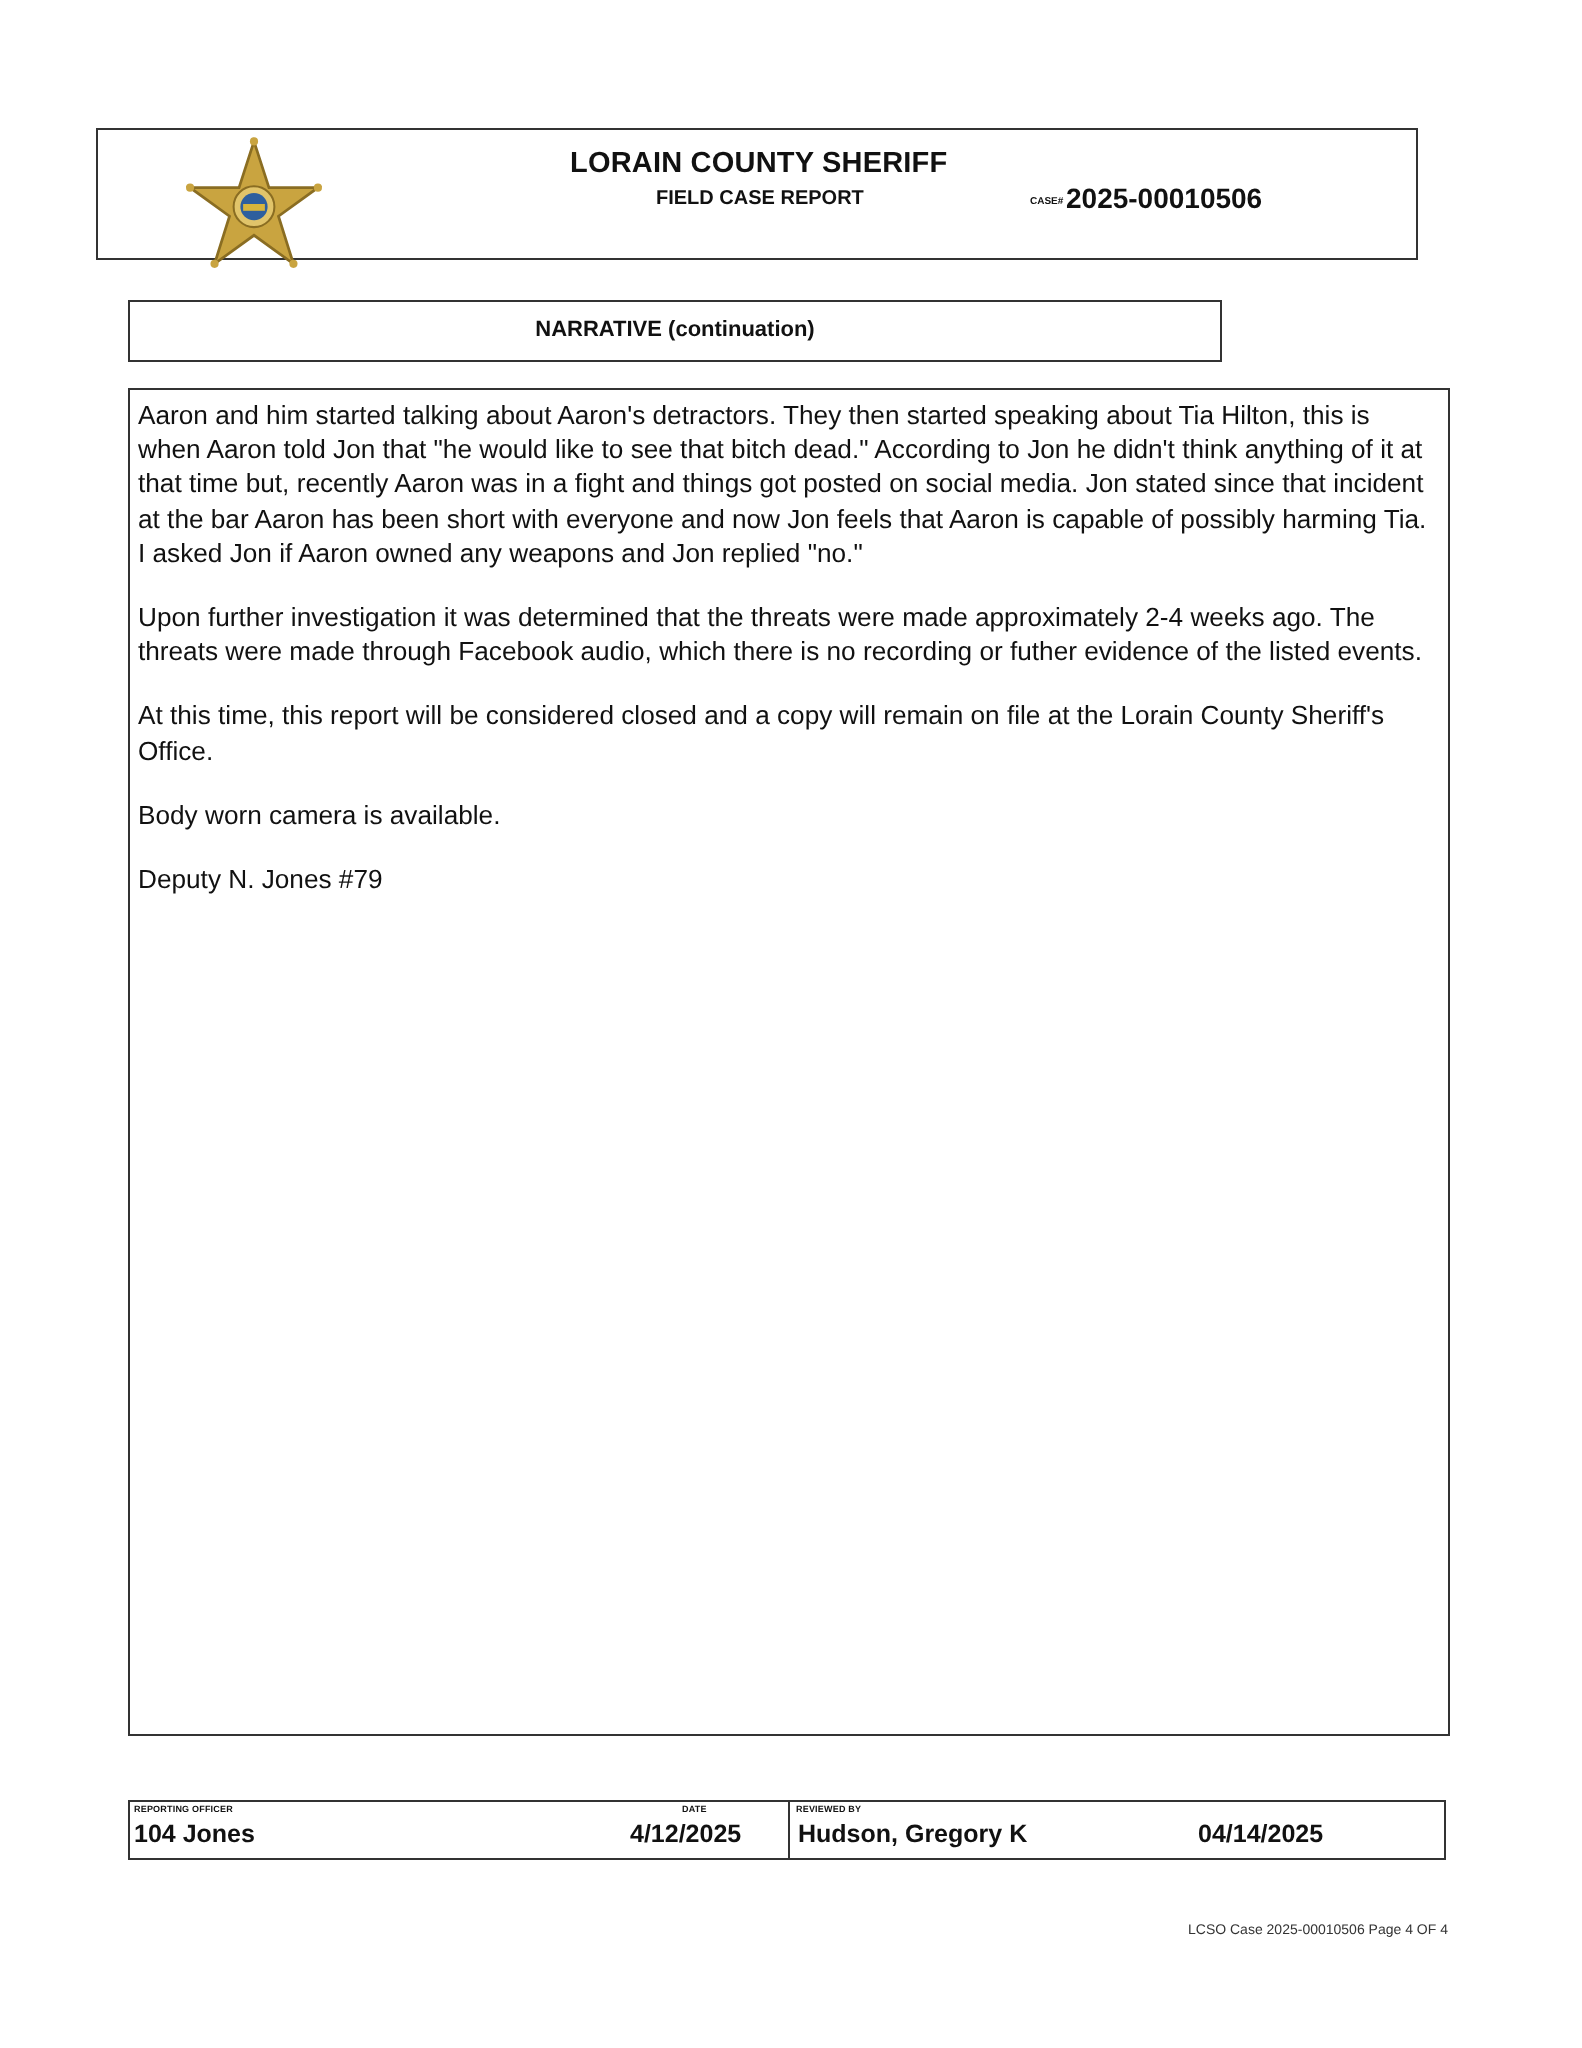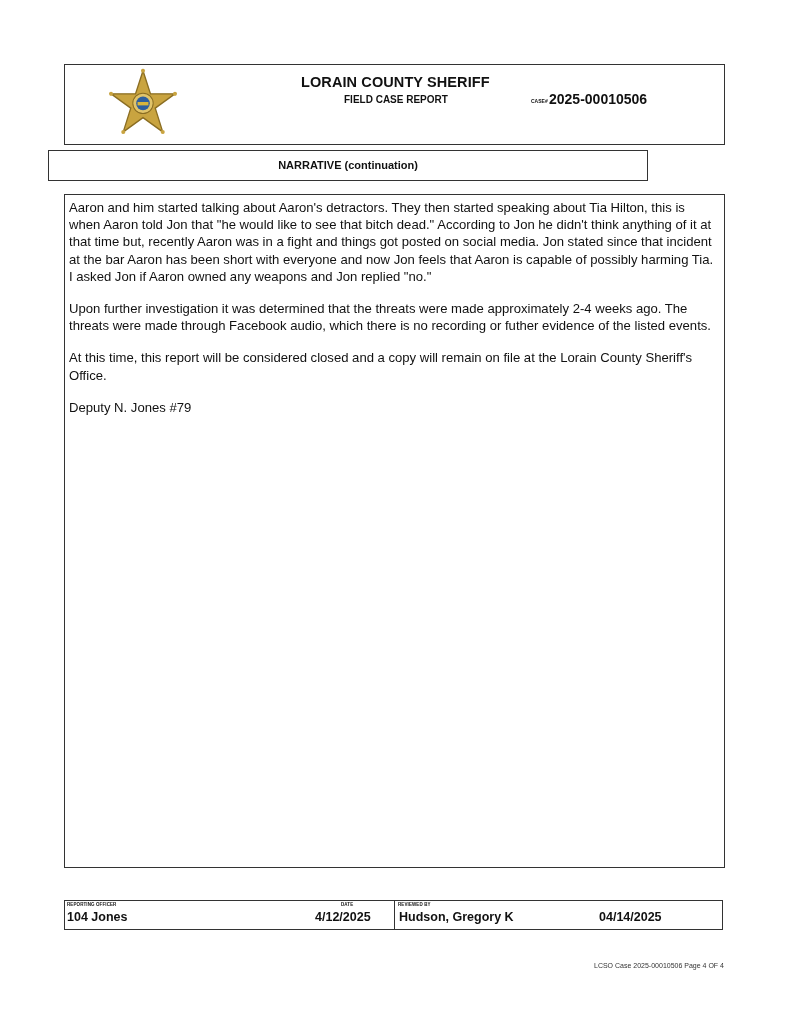--- a/index.html
+++ b/index.html
@@ -1,28 +1,28 @@
 <!DOCTYPE html>
 <html><head>
   <meta charset="utf-8">
   <style>
     html, body { margin: 0; padding: 0; background: #ffffff; }
     body {
       width: 791px; height: 1024px; position: relative; overflow: hidden;
       font-family: "Liberation Sans", sans-serif; color: #111;
     }
     .box { position: absolute; border: 1.5px solid #333; box-sizing: border-box; background: #fff; }
-    #header-box { left: 64px; top: 64px; width: 661px; height: 81px; padding-left: 24px; }
+    #header-box { left: 48px; top: 64px; width: 661px; height: 66px; padding-left: 24px; }
     #badge { position: absolute; left: 44px; top: 3px; width: 68px; height: 68px; }
     #agency { position: absolute; left: 236px; top: 9px; font-weight: bold; font-size: 14.5px; letter-spacing: 0.1px; }
     #report-type { position: absolute; left: 279px; top: 29px; font-weight: bold; font-size: 10px; }
     #case-label { position: absolute; left: 466px; top: 33px; font-size: 5px; font-weight: bold; }
     #case-number { position: absolute; left: 484px; top: 26px; font-weight: bold; font-size: 14px; }
 
-    #section-box { left: 48px; top: 150px; width: 600px; height: 31px; }
+    #section-box { left: 64px; top: 150px; width: 547px; height: 31px; }
     #section-title { position: absolute; left: 0; right: 0; top: 8px; text-align: center; font-weight: bold; font-size: 11px; }
 
     #narrative-box { left: 64px; top: 194px; width: 661px; height: 674px; }
     #narrative { position: absolute; left: 4px; top: 4px; width: 650px; font-size: 13.1px; line-height: 17.2px; }
     #narrative p { margin: 0 0 15px 0; }
 
     #footer-box { left: 64px; top: 900px; width: 659px; height: 30px; }
     .flabel { position: absolute; top: 1px; font-size: 4.5px; font-weight: bold; letter-spacing: 0.1px; }
     .fval { position: absolute; top: 9px; font-weight: bold; font-size: 12.5px; }
     #footer-divider { position: absolute; left: 329px; top: 0; bottom: 0; border-left: 1.5px solid #333; }
@@ -52,20 +52,21 @@
 
 <div class="box" id="section-box">
   <div id="section-title">NARRATIVE (continuation)</div>
 </div>
 
 <div class="box" id="narrative-box">
   <div id="narrative">
     <p>Aaron and him started talking about Aaron's detractors. They then started speaking about Tia Hilton, this is when Aaron told Jon that "he would like to see that bitch dead." According to Jon he didn't think anything of it at that time but, recently Aaron was in a fight and things got posted on social media. Jon stated since that incident at the bar Aaron has been short with everyone and now Jon feels that Aaron is capable of possibly harming Tia. I asked Jon if Aaron owned any weapons and Jon replied "no."</p>
     <p>Upon further investigation it was determined that the threats were made approximately 2-4 weeks ago. The threats were made through Facebook audio, which there is no recording or futher evidence of the listed events.</p>
     <p>At this time, this report will be considered closed and a copy will remain on file at the Lorain County Sheriff's Office.</p>
+    <p>Body worn camera is available.</p>
     <p>Deputy N. Jones #79</p>
   </div>
 </div>
 
 <div class="box" id="footer-box">
   <div class="flabel" style="left:2px;">REPORTING OFFICER</div>
   <div class="fval" style="left:2px;">104 Jones</div>
   <div class="flabel" style="left:276px;">DATE</div>
   <div class="fval" style="left:250px;">4/12/2025</div>
   <div id="footer-divider"></div>

